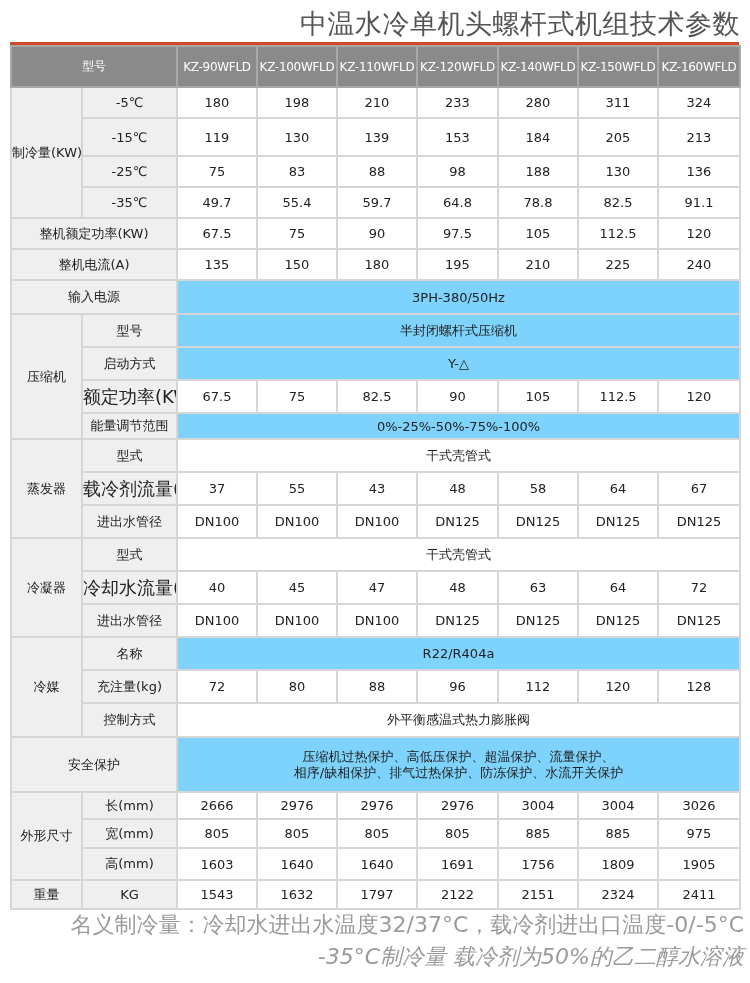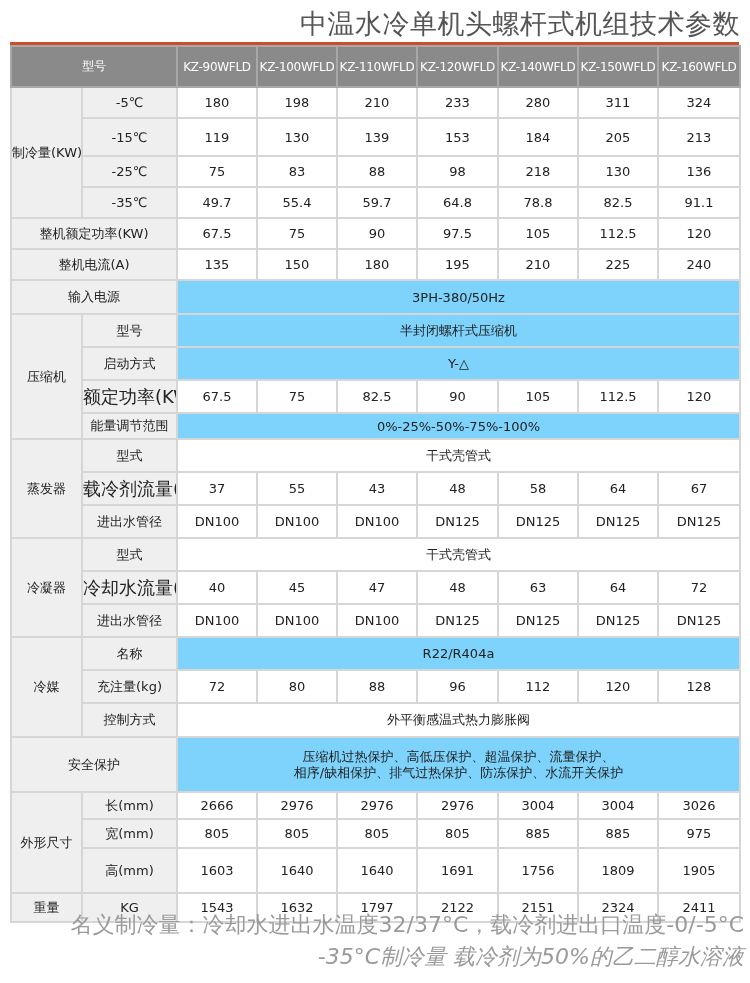--- a/index.html
+++ b/index.html
@@ -72,21 +72,21 @@
     <td class="w">184</td>
     <td class="w">205</td>
     <td class="w">213</td>
   </tr>
   <tr style="height:31px">
     <td class="lbl">-25℃</td>
     <td class="w">75</td>
     <td class="w">83</td>
     <td class="w">88</td>
     <td class="w">98</td>
-    <td class="w">218</td>
+    <td class="w">188</td>
     <td class="w">130</td>
     <td class="w">136</td>
   </tr>
   <tr style="height:31px">
     <td class="lbl">-35℃</td>
     <td class="w">49.7</td>
     <td class="w">55.4</td>
     <td class="w">59.7</td>
     <td class="w">64.8</td>
     <td class="w">78.8</td>
@@ -239,21 +239,21 @@
   <tr style="height:29px">
     <td class="lbl">宽(mm)</td>
     <td class="w">805</td>
     <td class="w">805</td>
     <td class="w">805</td>
     <td class="w">805</td>
     <td class="w">885</td>
     <td class="w">885</td>
     <td class="w">975</td>
   </tr>
-  <tr style="height:45px">
+  <tr style="height:32px">
     <td class="lbl">高(mm)</td>
     <td class="w">1603</td>
     <td class="w">1640</td>
     <td class="w">1640</td>
     <td class="w">1691</td>
     <td class="w">1756</td>
     <td class="w">1809</td>
     <td class="w">1905</td>
   </tr>
 

